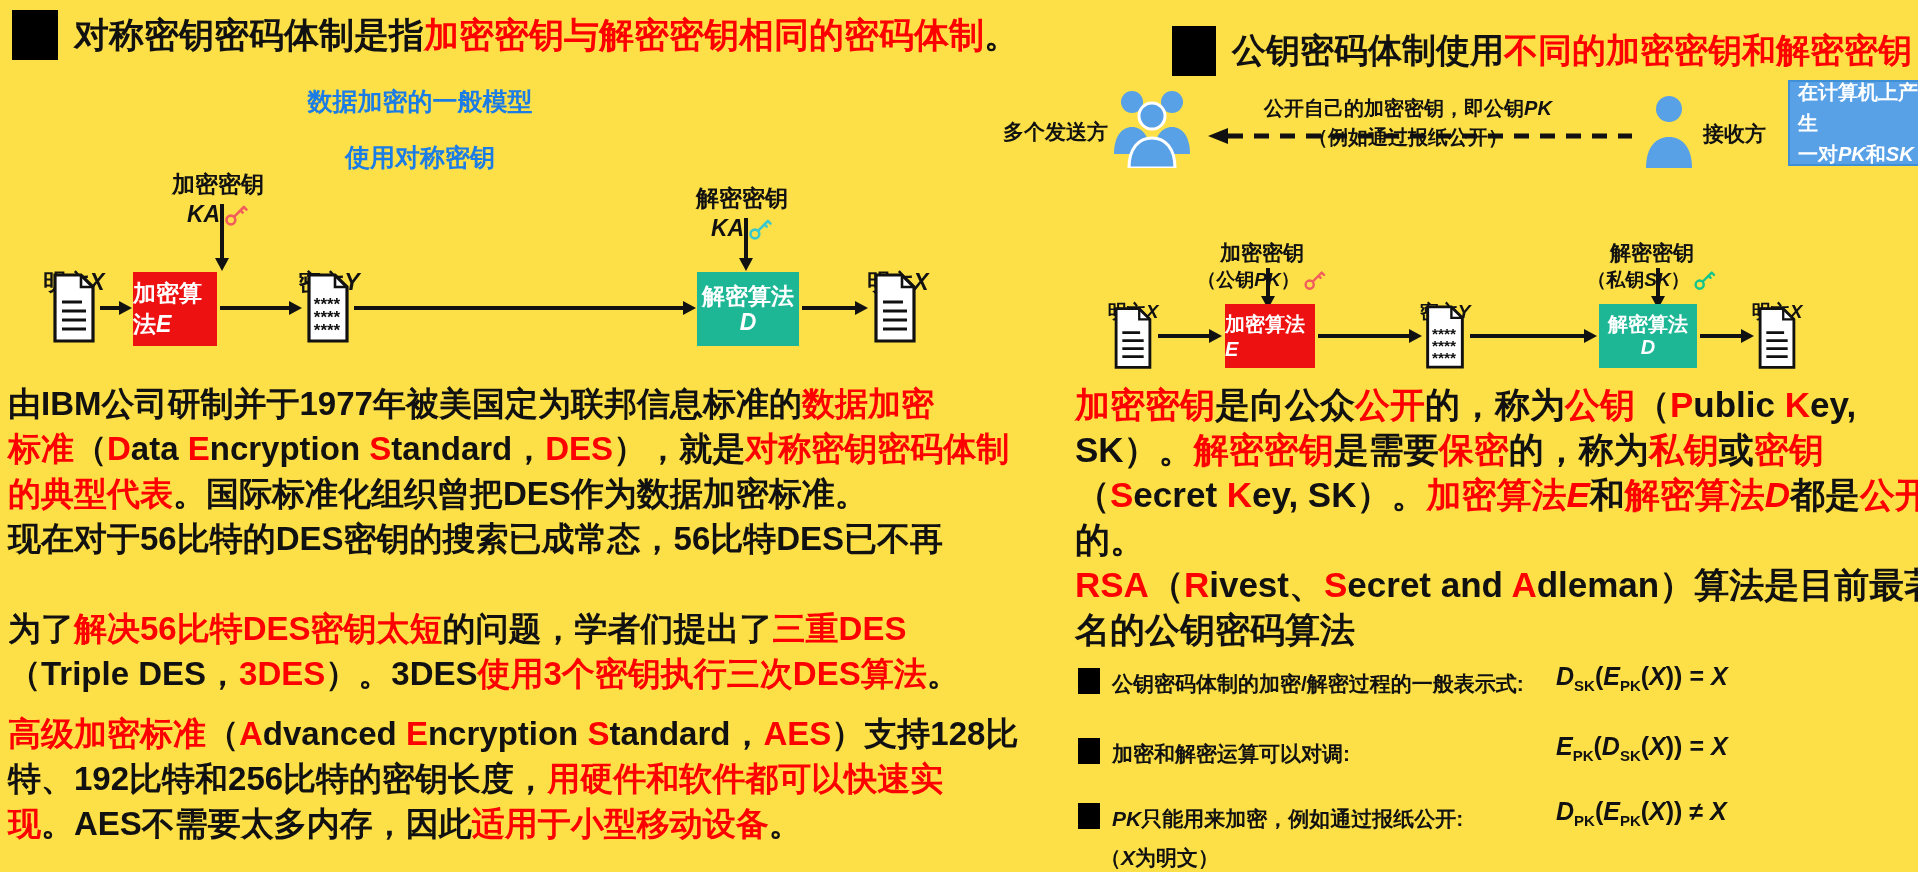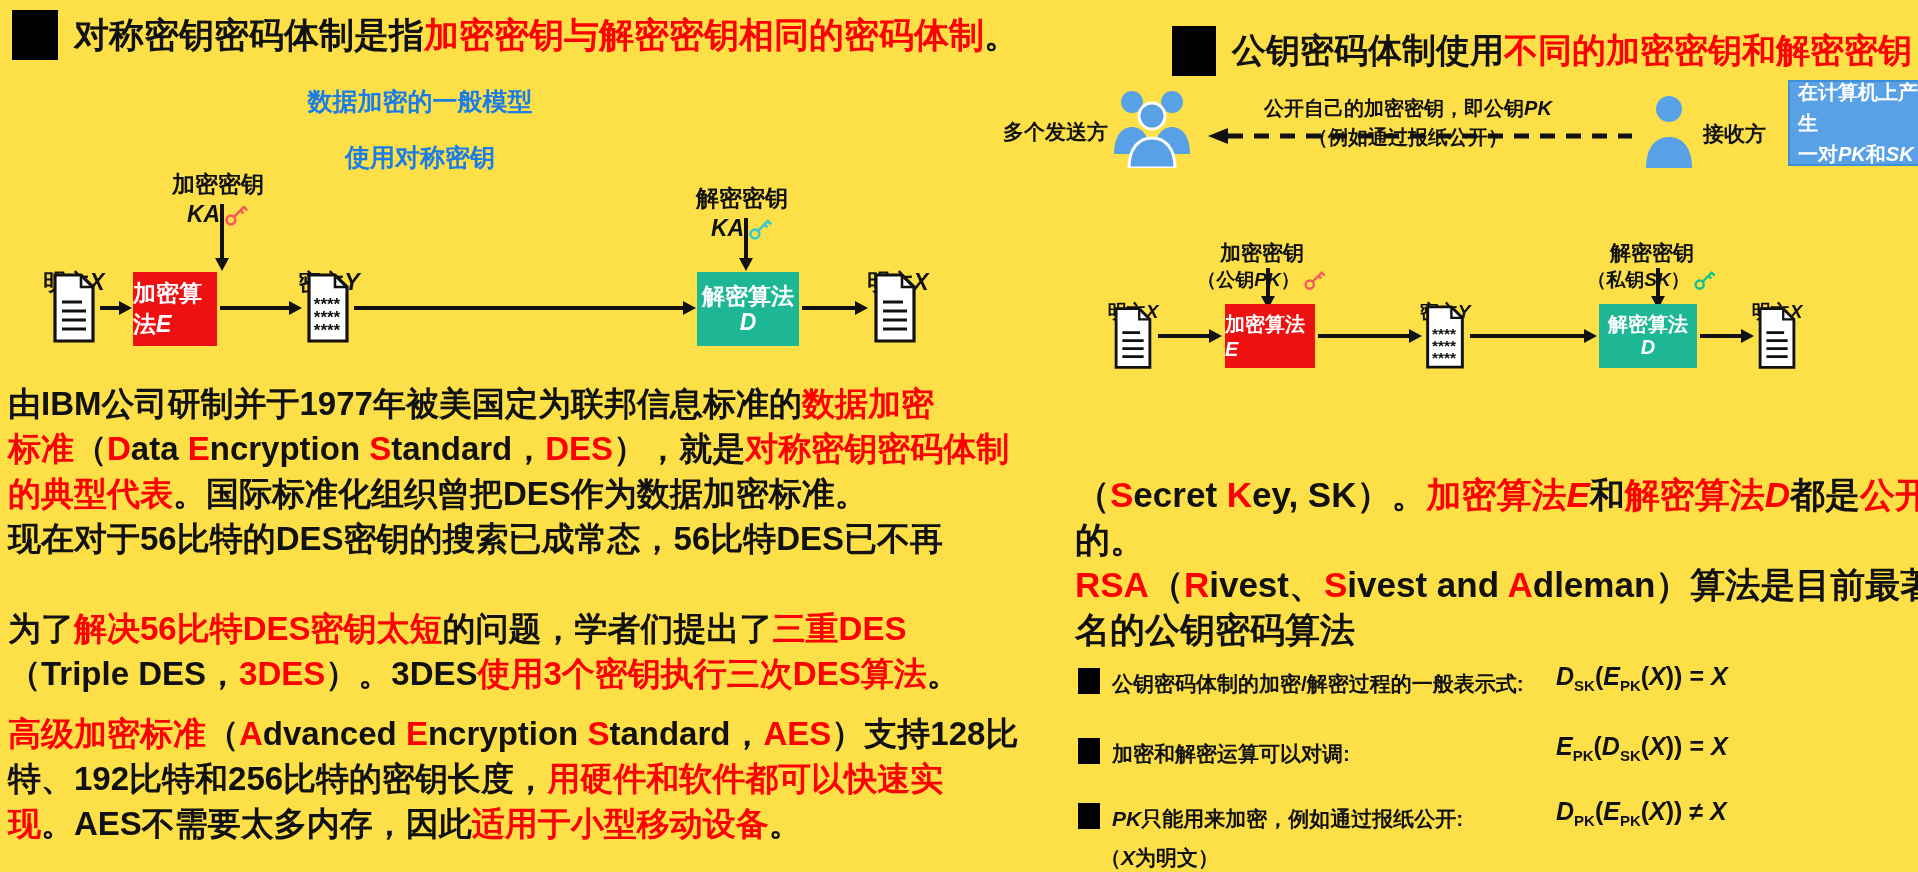--- a/index.html
+++ b/index.html
@@ -193,23 +193,25 @@
     <span>解密算法</span>
     <span><span class="it">D</span></span>
   </div>
   <div class="ar" style="left:1700px;top:334px;width:42px;"></div>
   <svg class="abs" style="left:1756px;top:306px;" width="42" height="64" viewBox="0 0 46 72">
     <path d="M4 3 H30 L42 15 V69 H4 Z" fill="#fff" stroke="#111" stroke-width="3.2"></path>
     <path d="M30 3 V15 H42" fill="none" stroke="#111" stroke-width="2.6"></path>
     <path d="M11 30 H31 M11 39 H35 M11 48 H35 M11 57 H35" stroke="#111" stroke-width="3"></path>
   </svg>
 
+  <div class="abs r-body" style="left:1075px;top:382px;"><span class="red">加密密钥</span><span>是向公众</span><span class="red">公开</span><span>的，称为</span><span class="red">公钥</span><span>（</span><span class="red">P</span><span>ublic </span><span class="red">K</span><span>ey,</span></div>
+  <div class="abs r-body" style="left:1075px;top:427px;"><span>SK）。</span><span class="red">解密密钥</span><span>是需要</span><span class="red">保密</span><span>的，称为</span><span class="red">私钥</span><span>或</span><span class="red">密钥</span></div>
   <div class="abs r-body" style="left:1075px;top:472px;"><span>（</span><span class="red">S</span><span>ecret </span><span class="red">K</span><span>ey, SK）。</span><span class="red">加密算法</span><span class="red it">E</span><span>和</span><span class="red">解密算法</span><span class="red it">D</span><span>都是</span><span class="red">公开</span></div>
   <div class="abs r-body" style="left:1075px;top:517px;"><span>的。</span></div>
-  <div class="abs r-body" style="left:1075px;top:562px;"><span class="red">RSA</span><span>（</span><span class="red">R</span><span>ivest、</span><span class="red">S</span><span>ivest and </span><span class="red">A</span><span>dleman）算法是目前最著</span></div>
+  <div class="abs r-body" style="left:1075px;top:562px;"><span class="red">RSA</span><span>（</span><span class="red">R</span><span>ivest、</span><span class="red">S</span><span>ecret and </span><span class="red">A</span><span>dleman）算法是目前最著</span></div>
   <div class="abs r-body" style="left:1075px;top:607px;"><span>名的公钥密码算法</span></div>
 
   <div class="sq" style="left:1078px;top:668px;width:22px;height:26px;"></div>
   <div class="abs flabel" style="left:1112px;top:670px;"><span>公钥密码体制的加密/解密过程的一般表示式:</span></div>
   <div class="abs fmath" style="left:1556px;top:662px;"><span class="it">D</span><sub class="sb">SK</sub><span>(</span><span class="it">E</span><sub class="sb">PK</sub><span>(</span><span class="it">X</span><span>))</span><span> = </span><span class="it">X</span></div>
 
   <div class="sq" style="left:1078px;top:738px;width:22px;height:26px;"></div>
   <div class="abs flabel" style="left:1112px;top:740px;"><span>加密和解密运算可以对调:</span></div>
   <div class="abs fmath" style="left:1556px;top:732px;"><span class="it">E</span><sub class="sb">PK</sub><span>(</span><span class="it">D</span><sub class="sb">SK</sub><span>(</span><span class="it">X</span><span>))</span><span> = </span><span class="it">X</span></div>
 

